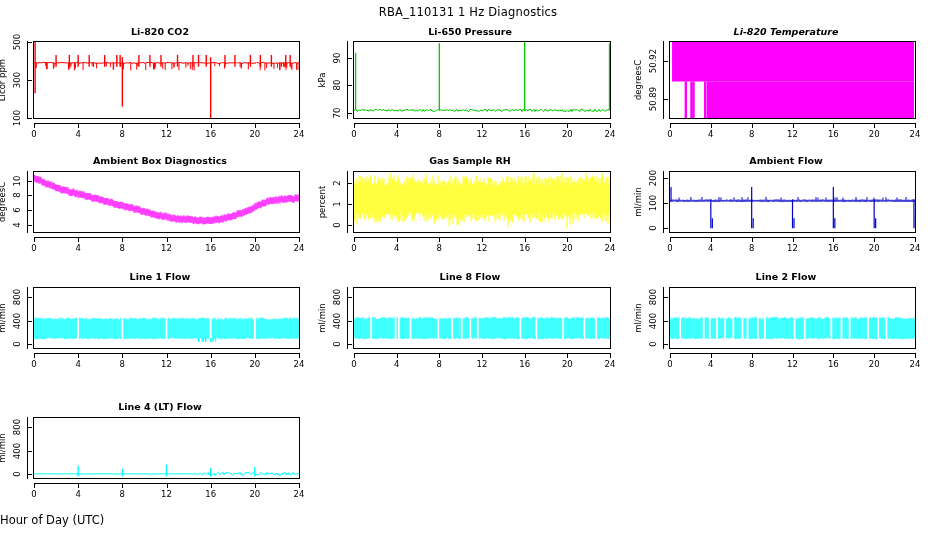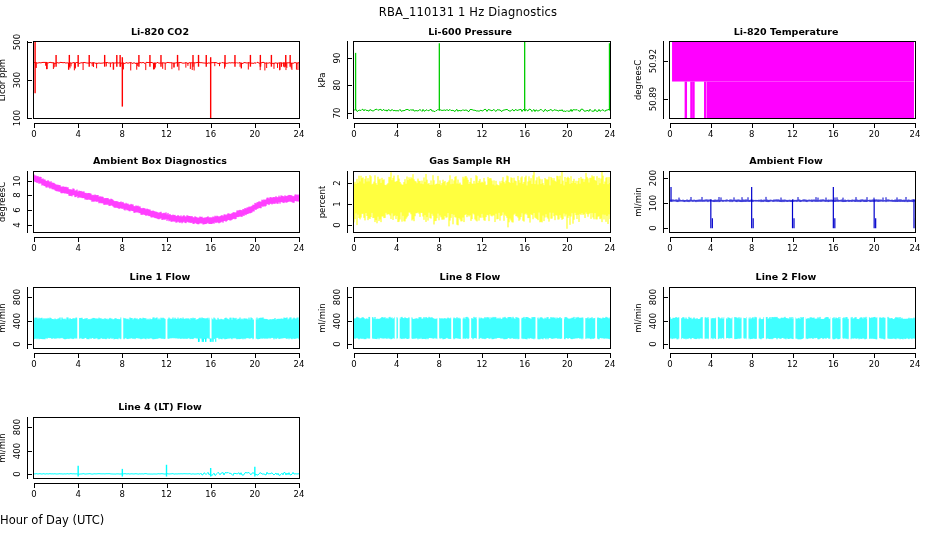--- a/index.html
+++ b/index.html
@@ -176,21 +176,21 @@
     <div class="xtick-text" style="width: 24px; left: 110.333px; top: 129px;">8</div>
     <div class="tickmark" style="left: 167px; top: 123px; width: 1px; height: 5px;"></div>
     <div class="xtick-text" style="width: 24px; left: 154.5px; top: 129px;">12</div>
     <div class="tickmark" style="left: 211px; top: 123px; width: 1px; height: 5px;"></div>
     <div class="xtick-text" style="width: 24px; left: 198.667px; top: 129px;">16</div>
     <div class="tickmark" style="left: 255px; top: 123px; width: 1px; height: 5px;"></div>
     <div class="xtick-text" style="width: 24px; left: 242.833px; top: 129px;">20</div>
     <div class="tickmark" style="left: 299px; top: 123px; width: 1px; height: 5px;"></div>
     <div class="xtick-text" style="width: 24px; left: 287px; top: 129px;">24</div>
     <div class="panel" style="left: 320px; top: 26px; width: 300px; height: 127px;">
-      <div class="panel-title" style="width: 300px;">Li-600 Pressure</div>
+      <div class="panel-title" style="width: 300px;">Li-650 Pressure</div>
     </div>
     <div class="plotbox" style="left: 353px; top: 41px; width: 258px; height: 78px;">
       <svg width="256" height="76" class="series" style="left: 0px; top: 0px;">
         <polyline points="0,68.65802948770623 1,67.25266256222093 2,67.3116270190791 3,69.40888395299551 4,69.11846936960299 5,68.00946836651943 6,68.25632859234594 7,68.54173659887445 8,67.43006671735357 9,67.29279438659681 10,68.95656821015596 11,67.38825110944575 12,68.4090490982677 13,68.31490399095458 14,68.62965677419528 15,69.16592581250917 16,67.41976009547366 17,68.28633412741753 18,68.45505145052685 19,69.22935308199744 20,68.38766509109334 21,67.79550249150945 22,67.25441798372401 23,67.28647451973224 24,68.41411908638459 25,67.73407322250762 26,67.5818419515104 27,67.24890127752725 28,68.89899283103 29,67.75852564997436 30,67.49894225839144 31,68.90033473253733 32,67.82845362852257 33,69.24296691740668 34,67.76911168906267 35,67.78300748977885 36,68.57909871291261 37,68.8516852698829 38,67.2818084416394 39,68.592421045846 40,68.67862773408585 41,68.22798529117274 42,69.17519885280811 43,68.2809740200783 44,69.13699572063778 45,68.6010201504758 46,67.35516164708194 47,69.10160102990334 48,69.27310924896983 49,68.33910175417044 50,68.94937645676517 51,68.04406120703678 52,67.80301515971385 53,67.31616816753943 54,67.67661083335231 55,68.23579470365578 56,68.51499641571296 57,67.38526677640601 58,68.64795183068314 59,67.29898903261757 60,69.04611916855863 61,68.88677062145153 62,68.53879332662304 63,68.76053439679248 64,69.00689097273685 65,68.16947104692967 66,67.49052130225273 67,68.42811091401528 68,69.43705893405775 69,67.31948353498419 70,68.9786961893086 71,69.11284906499885 72,68.02870439940604 73,67.7901363415365 74,68.7979125274502 75,68.49806626642234 76,67.83736498443089 77,67.19398261876829 78,69.2089115072782 79,68.64935714344331 80,69.45312971890652 81,69.57664865125547 82,68.5635179001169 83,68.43872731187787 84,67.30569300714015 85,68.33043166679484 86,67.50224197323074 87,68.31366488702366 88,68.2952475218047 89,68.46998476417603 90,67.96334821930377 91,68.12590584174406 92,68.59618291296222 93,67.33197307650359 94,68.7562768881039 95,68.26549621416711 96,67.36280303066529 97,68.61765916130462 98,68.4150751329663 99,68.3400043634851 100,68.84505904876796 101,69.5967207516828 102,67.97390165183079 103,67.41538064206802 104,69.36211280299784 105,68.0367252312672 106,69.00808290044291 107,68.54913394741807 108,68.68815121607236 109,67.55213840252023 110,68.78003419428202 111,67.92954820145434 112,68.29370672300364 113,68.03291189255997 114,69.54081779884945 115,69.43911277430423 116,67.56978012653589 117,67.44178855317664 118,67.65977066834246 119,68.01348052971761 120,68.36600690851336 121,68.16489640917392 122,68.81761733767 123,69.09390693708109 124,68.73697737116159 125,69.36560151394785 126,68.61082494254399 127,68.1285165507313 128,69.0625032967281 129,68.73225101233697 130,67.83744186420476 131,67.2107121234976 132,67.66753494307952 133,69.46244935300783 134,67.70904062939896 135,67.59170032645125 136,68.18196808713914 137,68.22975818535168 138,69.04280955253634 139,67.824207986693 140,67.60427628491341 141,68.55899494326027 142,69.48298964834581 143,67.94074636662081 144,67.50805222038224 145,68.31956832177984 146,67.72922135162798 147,69.14471427520625 148,69.4755919357881 149,68.05900311141828 150,68.25535711156719 151,67.66410272711481 152,67.80876017554206 153,67.2338508969497 154,68.19634140152648 155,68.8128356487051 156,69.12675906226423 157,68.8903443660908 158,67.61386441580066 159,67.73065760558501 160,69.12413495755882 161,67.77338171983563 162,67.59254920728756 163,68.46847541619155 164,68.31039196362073 165,67.74034474830225 166,67.68812241464234 167,67.20604429813719 168,69.56656087464094 169,67.78641663635116 170,67.37805696791679 171,69.17028757483048 172,67.27702289412525 173,68.55734756113638 174,68.9672041191733 175,67.21356599389075 176,67.25219079997228 177,67.76416350005721 178,69.54005831987133 179,68.2374819089201 180,67.47333576068306 181,69.59265369516123 182,67.77362576397572 183,68.56432847757162 184,69.116813323944 185,68.4934615611035 186,68.03596203934546 187,67.18798978215389 188,68.2472043610032 189,69.33222258758704 190,69.36993320870609 191,67.33958868789003 192,68.00300915506477 193,69.36302167335468 194,68.68791002034246 195,68.33013171919228 196,68.12171181711115 197,67.2208753966325 198,68.80574814894705 199,68.89843719993713 200,67.74865591779424 201,67.97915079857782 202,68.24272727902108 203,68.22843695984416 204,68.96812755009337 205,68.9968153541926 206,67.83685798561922 207,68.96206569640927 208,67.60369327996165 209,69.44998667572757 210,68.95747613407622 211,69.17506606047144 212,69.58454513590664 213,68.46820445321019 214,69.57261894257863 215,68.83634477918334 216,69.39407615140139 217,67.29344225885775 218,69.53013849935368 219,67.55938832536114 220,68.04203641511394 221,67.64925881532386 222,68.15964150190405 223,67.47979948591232 224,68.51932934811907 225,68.76304172578077 226,69.4969814759765 227,67.20087493417626 228,67.24569387665882 229,67.33123776806043 230,68.99415892503686 231,69.23899770787008 232,68.92259543122378 233,68.52474878975345 234,68.48033208283013 235,69.43771474182567 236,67.20310037066044 237,68.48872857722262 238,69.57149865284367 239,68.74986813810118 240,69.42509859620898 241,67.31700387106604 242,68.92952837060317 243,69.30470516156028 244,69.33181219811237 245,67.39990756833988 246,69.23834131767964 247,68.79826744117892 248,67.69392596393475 249,68.10805517364602 250,68.4685875325284 251,69.45443201568186 252,67.93536099670438 253,68.43665010192743 254,67.47364706552491 255,67.55990850148254 256,67.75040027326925" stroke="#00cc00" stroke-width="1" fill="none"></polyline>
         <line x1="1.5999999999999999" x2="1.5999999999999999" y1="68.4" y2="10.857142857142861" stroke="#00cc00" stroke-width="1.3"></line>
         <line x1="85.33333333333333" x2="85.33333333333333" y1="68.4" y2="1.3571428571428612" stroke="#00cc00" stroke-width="1.3"></line>
         <line x1="170.66666666666666" x2="170.66666666666666" y1="68.4" y2="0" stroke="#00cc00" stroke-width="1.3"></line>
         <line x1="255.46666666666667" x2="255.46666666666667" y1="68.4" y2="1.3571428571428612" stroke="#00cc00" stroke-width="1.3"></line>
       </svg>
     </div>
@@ -211,21 +211,21 @@
     <div class="xtick-text" style="width: 24px; left: 427.333px; top: 129px;">8</div>
     <div class="tickmark" style="left: 482px; top: 123px; width: 1px; height: 5px;"></div>
     <div class="xtick-text" style="width: 24px; left: 470px; top: 129px;">12</div>
     <div class="tickmark" style="left: 525px; top: 123px; width: 1px; height: 5px;"></div>
     <div class="xtick-text" style="width: 24px; left: 512.667px; top: 129px;">16</div>
     <div class="tickmark" style="left: 567px; top: 123px; width: 1px; height: 5px;"></div>
     <div class="xtick-text" style="width: 24px; left: 555.333px; top: 129px;">20</div>
     <div class="tickmark" style="left: 610px; top: 123px; width: 1px; height: 5px;"></div>
     <div class="xtick-text" style="width: 24px; left: 598px; top: 129px;">24</div>
     <div class="panel" style="left: 636px; top: 26px; width: 300px; height: 127px;">
-      <div class="panel-title" style="width: 300px;">Li-820 Temperature</div>
+      <div class="panel-title" style="width: 300px; font-style: italic;">Li-820 Temperature</div>
     </div>
     <div class="plotbox" style="left: 669px; top: 41px; width: 247px; height: 78px;">
       <svg width="245" height="76" class="series" style="left: 0px; top: 0px;">
         <rect x="2.0416666666666665" y="0" width="241.9375" height="39.52" fill="#ff00ff"></rect>
         <rect x="36.75" y="39.52" width="207.22916666666666" height="36.48" fill="#ff00ff"></rect>
         <rect x="14.622916666666669" y="39.52" width="2.4" height="36.48" fill="#ff00ff"></rect>
         <rect x="20.237500000000004" y="39.52" width="2.4" height="36.48" fill="#ff00ff"></rect>
         <rect x="22.279166666666665" y="39.52" width="2.4" height="36.48" fill="#ff00ff"></rect>
         <rect x="34.018750000000004" y="39.52" width="2.4" height="36.48" fill="#ff00ff"></rect>
       </svg>

